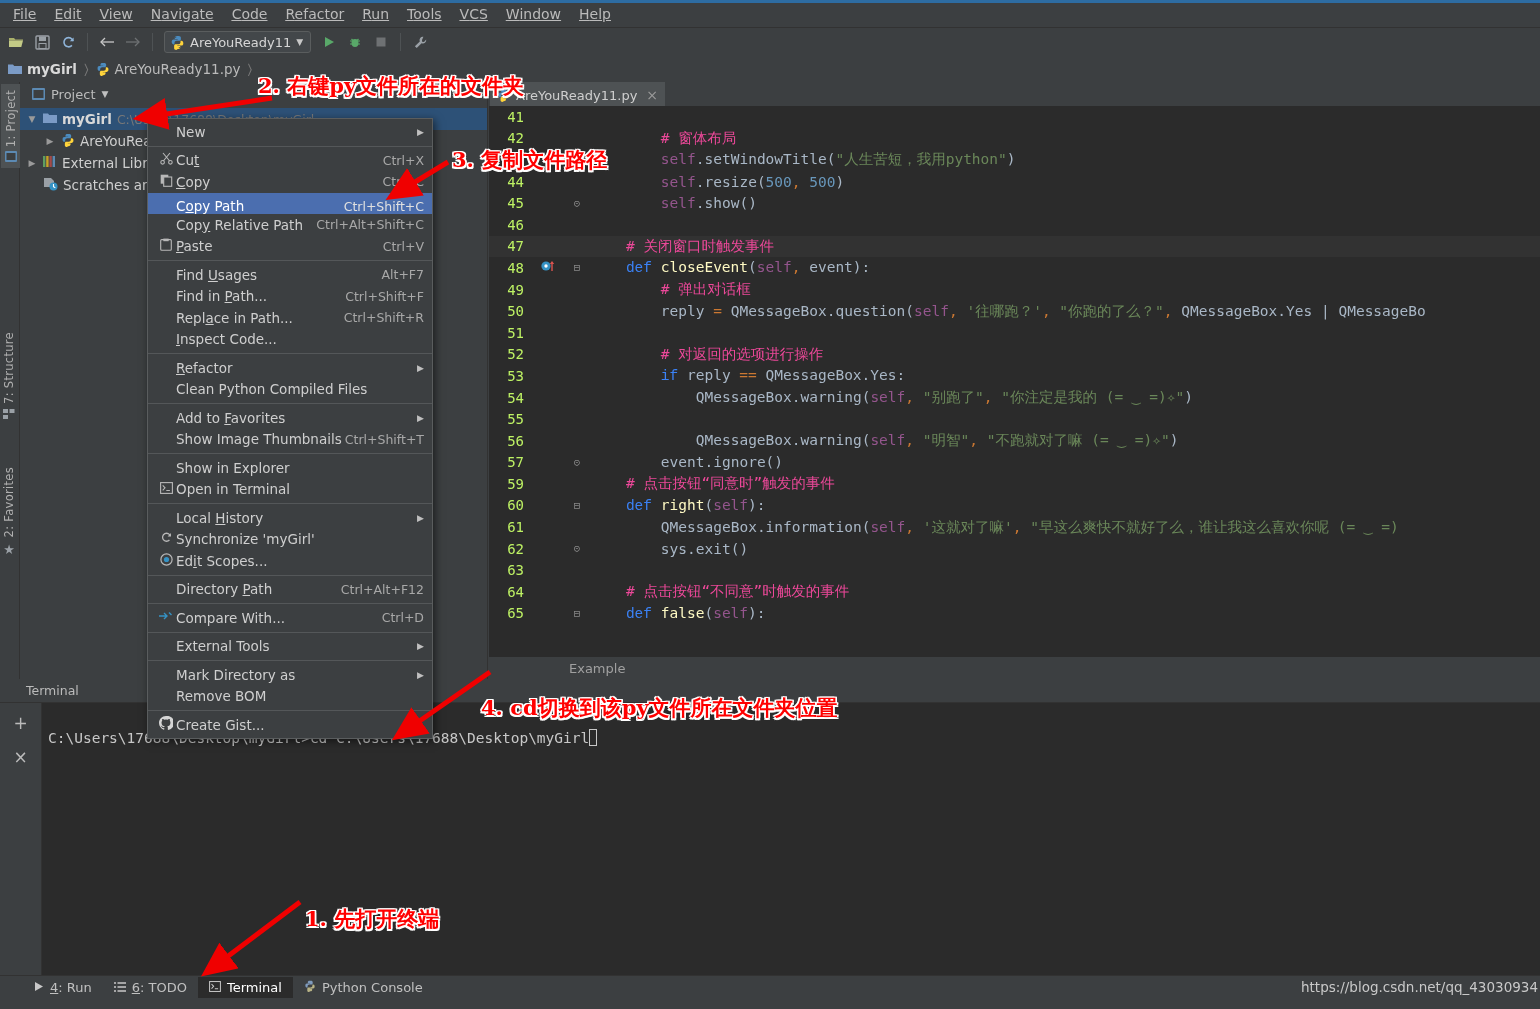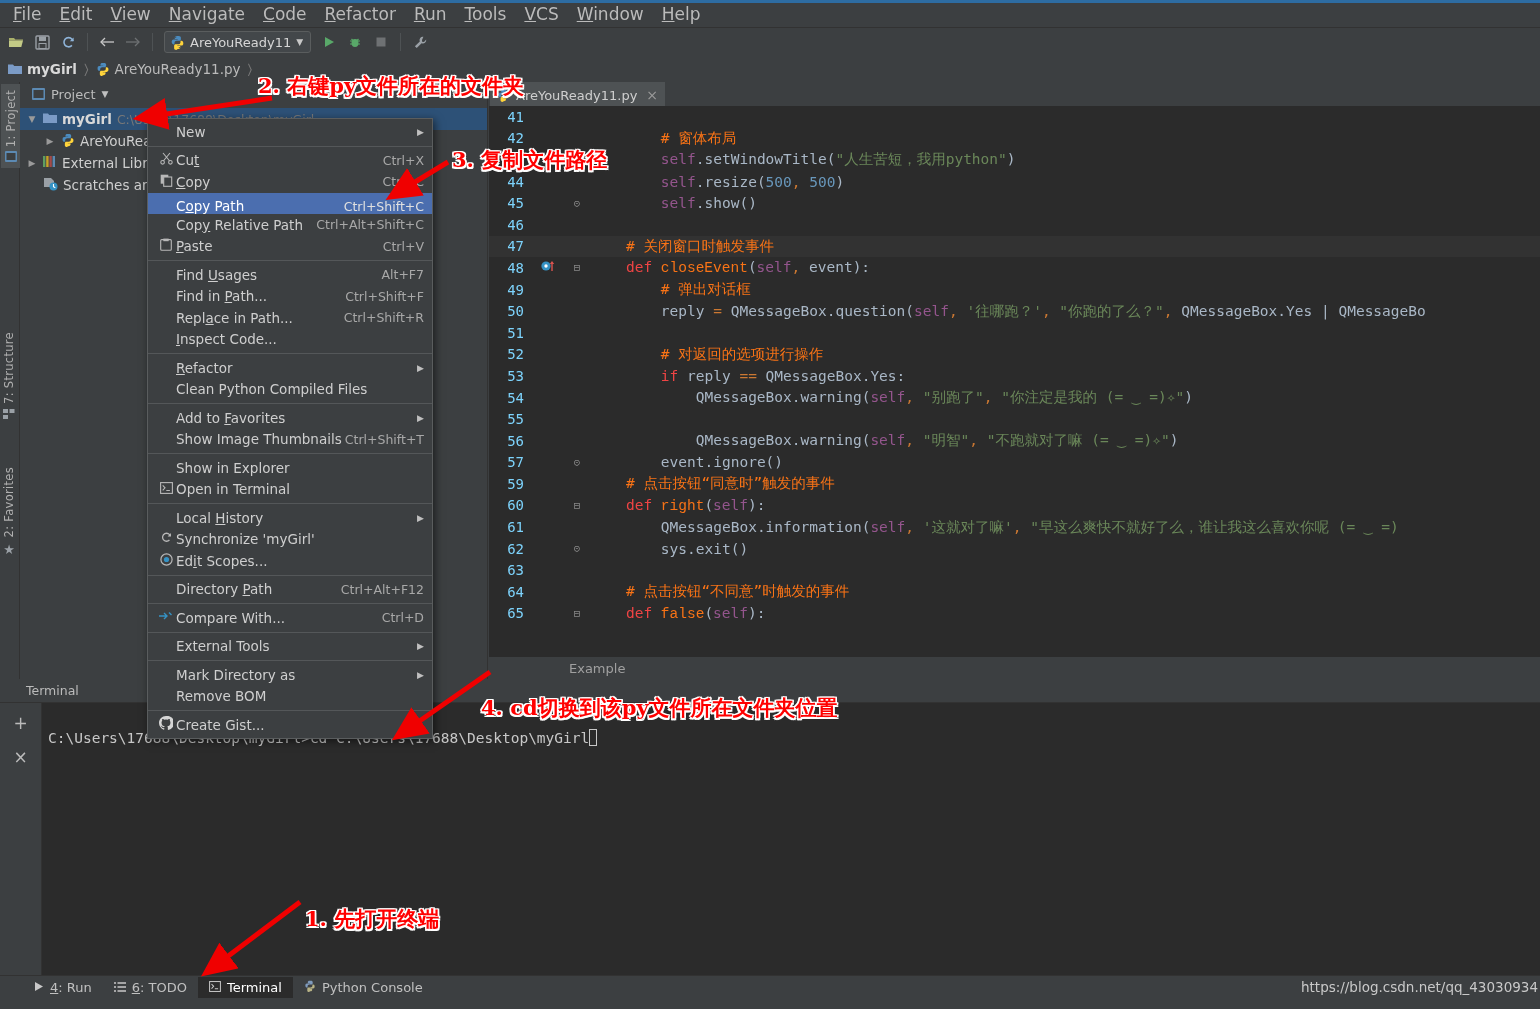--- a/index.html
+++ b/index.html
@@ -9,21 +9,21 @@
     font-family:"DejaVu Sans","Liberation Sans",sans-serif;
     font-size:13px;
     color:#bbbbbb;
     position:relative;
   }
   
   #menubar{
     height:28px; background:#3c3f41; display:flex; align-items:center;
     padding-left:4px; border-bottom:1px solid #323232;
   }
-  #menubar .mi{ padding:3px 9px; font-size:17px; color:#bbbbbb; white-space:nowrap;}
+  #menubar .mi{ padding:3px 9px; font-size:14px; color:#bbbbbb; white-space:nowrap;text-decoration:underline;}
   #menubar .mi u{ text-decoration:underline; }
   
   #toolbar{
     height:28px; background:#3c3f41; display:flex; align-items:center;
     padding-left:4px; gap:2px;
   }
   .tbtn{ width:24px;height:22px; display:flex;align-items:center;justify-content:center; }
   .tbsep{ width:1px;height:18px;background:#4e5254;margin:0 5px; }
   #runcfg{
     height:22px; border:1px solid #5a5d5e; border-radius:3px; background:#43474a;
@@ -71,27 +71,27 @@
   #tabbar .tab{
     height:24px; background:#4e5254; display:flex;align-items:center;gap:6px;
     padding:0 7px; font-size:13px; color:#cfcfcf; border-top:2px solid #4e5254;
     margin-left:1px;
   }
   #tabbar .tabclose{ color:#9a9a9a; font-size:14px; margin-left:3px;}
   #code{ position:absolute; left:0; top:24px; right:0; bottom:22px; overflow:hidden;
          font-family:"DejaVu Sans Mono","Liberation Mono",monospace; font-size:14.5px; }
   .cline{ height:21.6px; display:flex; align-items:center; white-space:pre; }
   .cline.hl{ background:#323232; }
-  .gut{ width:44px; text-align:right; padding-right:9px; color:#7dd3fc; font-size:14px;
+  .gut{ width:44px; text-align:right; padding-right:9px; color:#bef264; font-size:14px;
         font-family:"DejaVu Sans Mono",monospace; flex:none; }
   .icons{ width:30px; flex:none; text-align:center; }
   .fold{ width:28px; flex:none; text-align:center; color:#888; font-size:11px; }
   .src{ flex:1; color:#a9b7c6; }
-  .kw{ color:#ef4444; } .fn{ color:#f97316;font-family:Liberation Mono, monospace; } .str{ color:#6a8759; }
-  .num{ color:#6897bb; } .cm{ color:#f97316; } .self{ color:#94558d; }
+  .kw{ color:#3b82f6;font-family:Liberation Mono, monospace; } .fn{ color:#fef9c3; } .str{ color:#6a8759; }
+  .num{ color:#6897bb; } .cm{ color:#ec4899; } .self{ color:#94558d; }
   .pun{ color:#a9b7c6; } .op{ color:#cc7832; }
   #bcrumb2{ position:absolute; left:0; bottom:0; right:0; height:22px; background:#3c3f41;
             display:flex; align-items:center; padding-left:80px; font-size:13px; color:#a0a0a0;}
   
   #ctxmenu{
     position:absolute; left:147px; top:118px; width:286px;
     background:#3c3f41; border:1px solid #5a5d5e; z-index:50;
     box-shadow:2px 2px 8px rgba(0,0,0,.55); padding:2px 0;
   }
   .cmi{ height:21.5px; display:flex; align-items:center; padding:0 8px;

